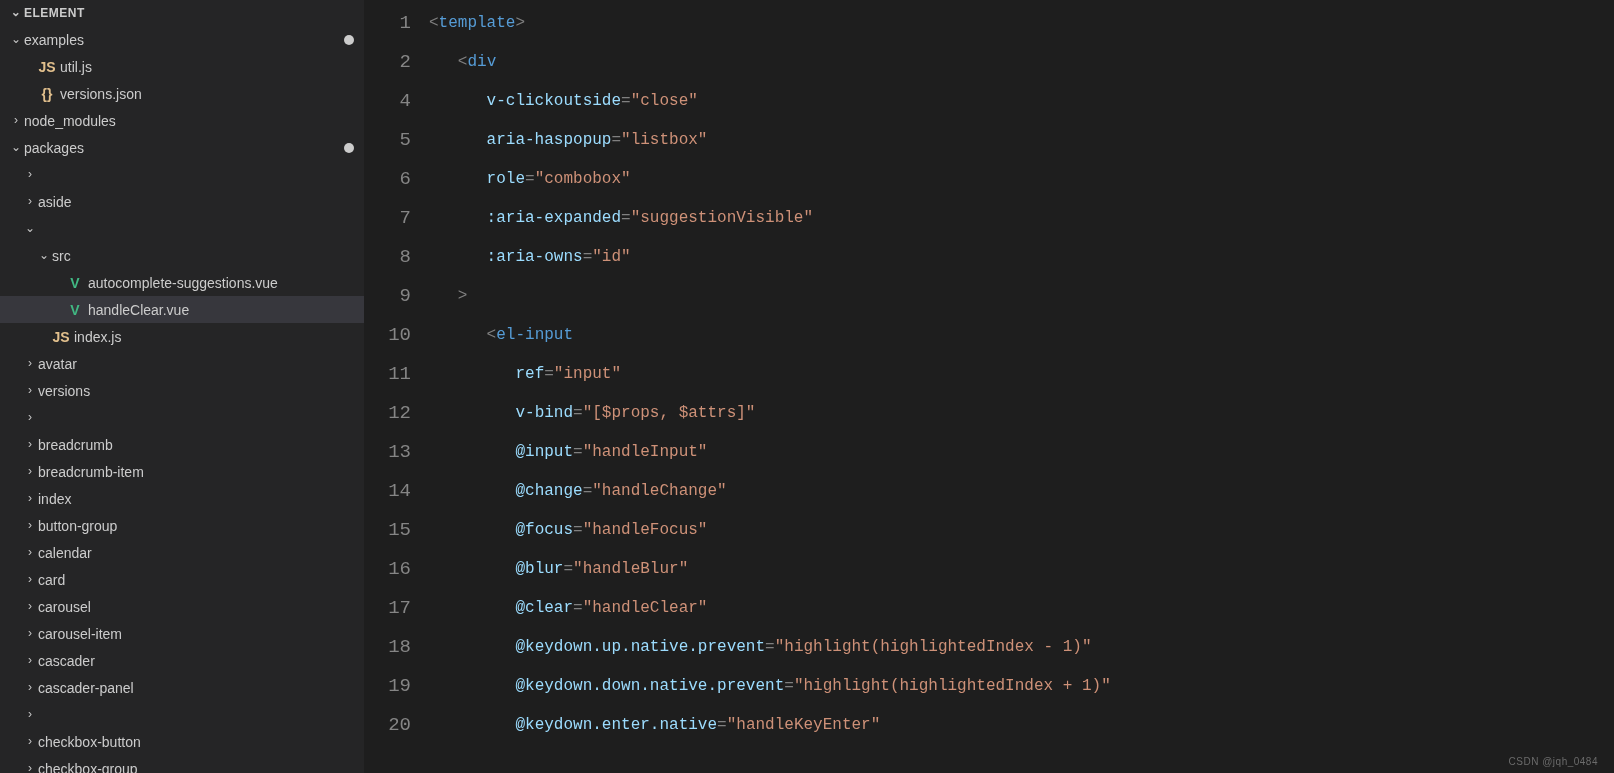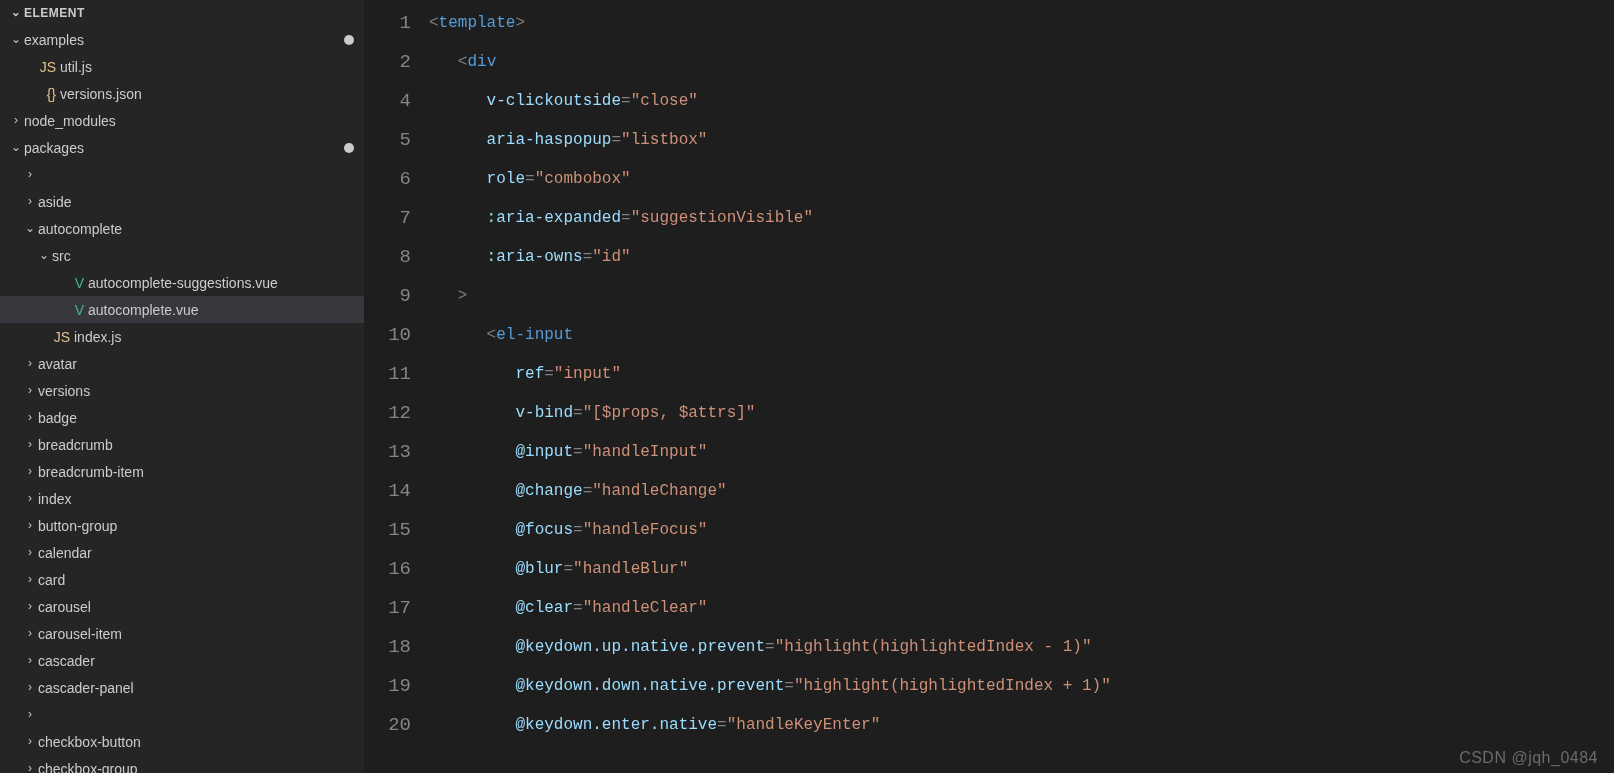--- a/index.html
+++ b/index.html
@@ -6,37 +6,37 @@
 *{box-sizing:border-box}
 .app{display:flex;height:773px;width:1614px;background:#1e1e1e}
 
 .sidebar{width:364px;flex:none;background:#252526;overflow:hidden;display:flex;flex-direction:column}
 .section-header{display:flex;align-items:center;height:26px;padding:0 8px;font-size:12px;font-weight:700;letter-spacing:.5px;color:#ccc;background:#252526}
 .tree{flex:1;overflow:hidden;padding-top:0}
 .row{display:flex;align-items:center;height:27px;color:#cccccc;cursor:pointer;white-space:nowrap}
 .row.sel{background:#37373d}
 .chev{width:16px;text-align:center;color:#c5c5c5;font-size:12px;transform:translateY(-1px)}
 .chev.blank{visibility:hidden}
-.ico{width:18px;text-align:right;margin-right:4px;font-weight:normal}
+.ico{width:18px;text-align:center;margin-right:4px;font-weight:bold}
 .ico.js{color:#e2c08d}
 .ico.json{color:#e2c08d}
 .ico.vue{color:#41b883}
 .lbl{flex:1;overflow:hidden;text-overflow:ellipsis}
 .dot{width:10px;height:10px;border-radius:50%;background:#cccccc;margin-right:10px;flex:none}
 
 .editor{flex:1;display:flex;background:#1e1e1e;overflow:hidden}
 .gutter{width:65px;flex:none;text-align:right;padding:4px 18px 0 0;color:#858585;font-family:Consolas,"Courier New",monospace;font-size:19px;line-height:39px}
 .code{flex:1;padding:4px 0 0 0;font-family:Consolas,"Courier New",monospace;font-size:16px;line-height:39px;white-space:pre;color:#d4d4d4}
 .ln{height:39px}
 .code .ln{padding-left:0}
 .c-punc{color:#808080}
 .c-tag{color:#569cd6}
 .c-attr{color:#9cdcfe}
 .c-str{color:#ce9178}
-.watermark{position:fixed;right:16px;bottom:6px;color:#6b6b6b;font-size:16px;letter-spacing:.5px}
+.watermark{position:fixed;right:16px;bottom:6px;color:#6b6b6b;font-size:10px;letter-spacing:.5px}
 </style>
 </head>
 <body>
 
 <div class="app">
 
   <div class="sidebar">
     <div class="section-header">
       <span class="chev">⌄</span>
       <span>ELEMENT</span>
@@ -68,52 +68,50 @@
         </div>
         <div class="row" style="padding-left: 22px;">
           <span class="chev">›</span>
         </div>
         <div class="row" style="padding-left: 22px;">
           <span class="chev">›</span>
           <span class="lbl">aside</span>
         </div>
         <div class="row" style="padding-left: 22px;">
           <span class="chev">⌄</span>
-          <span class="lbl">autocomplete</span>
         </div>
         <div class="row" style="padding-left: 36px;">
           <span class="chev">⌄</span>
           <span class="lbl">src</span>
         </div>
         <div class="row" style="padding-left: 50px;">
           <span class="chev blank">·</span>
           <span class="ico vue">V</span>
           <span class="lbl">autocomplete-suggestions.vue</span>
         </div>
         <div class="row sel" style="padding-left: 50px;">
           <span class="chev blank">·</span>
           <span class="ico vue">V</span>
-          <span class="lbl">autocomplete.vue</span>
+          <span class="lbl">handleClear.vue</span>
         </div>
         <div class="row" style="padding-left: 36px;">
           <span class="chev blank">·</span>
           <span class="ico js">JS</span>
           <span class="lbl">index.js</span>
         </div>
         <div class="row" style="padding-left: 22px;">
           <span class="chev">›</span>
           <span class="lbl">avatar</span>
         </div>
         <div class="row" style="padding-left: 22px;">
           <span class="chev">›</span>
           <span class="lbl">versions</span>
         </div>
         <div class="row" style="padding-left: 22px;">
           <span class="chev">›</span>
-          <span class="lbl">badge</span>
         </div>
         <div class="row" style="padding-left: 22px;">
           <span class="chev">›</span>
           <span class="lbl">breadcrumb</span>
         </div>
         <div class="row" style="padding-left: 22px;">
           <span class="chev">›</span>
           <span class="lbl">breadcrumb-item</span>
         </div>
         <div class="row" style="padding-left: 22px;">

